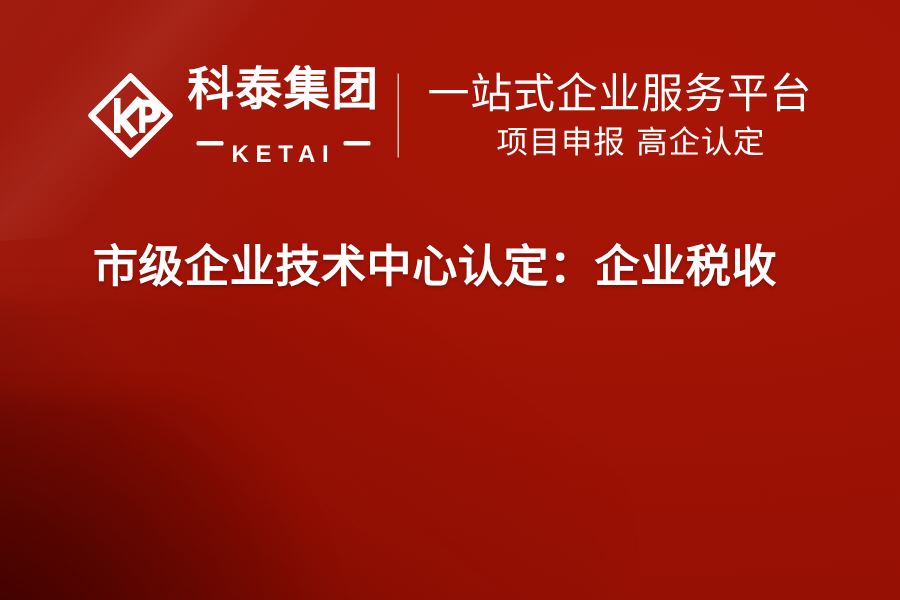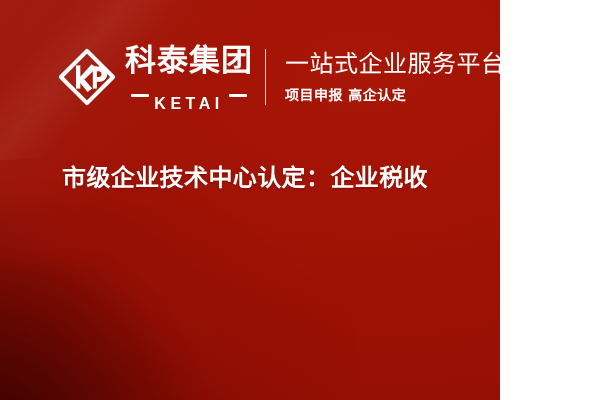--- a/index.html
+++ b/index.html
@@ -7,21 +7,21 @@
     margin: 0;
     padding: 0;
     background: #ffffff;
   }
   body {
     font-family: "Liberation Sans", "DejaVu Sans", sans-serif;
   }
 
   .banner {
     position: relative;
-    width: 500px;
+    width: 600px;
     height: 400px;
     overflow: hidden;
     background: #4d7c0f;
     box-sizing: border-box;
   }
 
   
   .bg-base {
     position: absolute;
     inset: 0;
@@ -162,50 +162,51 @@
 
   .tagline {
     margin-left: 19px;
     display: flex;
     flex-direction: column;
     justify-content: center;
   }
 
   .tagline-main {
     color: #ffffff;
-    font-size: 24px;
+    font-size: 28px;
     line-height: 34px;
     letter-spacing: 0.5px;
     white-space: nowrap;
     font-weight: 400;
     font-family: Liberation Serif, serif;
   }
 
   .tagline-sub {
     color: #ffffff;
-    font-size: 14px;
+    font-size: 21px;
     line-height: 26px;
     letter-spacing: 0.5px;
     white-space: nowrap;
-    font-weight: 700;
+    font-weight: 400;
     margin-top: 1px;
     font-family: "DejaVu Serif", "Liberation Serif", serif;
+    margin-left: 46px;
   }
 
   
   .title-block {
     position: absolute;
     left: 62px;
     top: 155px;
     width: 500px;
   }
 
   .title-line {
     color: #ffffff;
-    font-size: 24px;
+    font-size: 30px;
     line-height: 47px;
     font-weight: 700;
     letter-spacing: 0.4px;
     white-space: nowrap;
     font-family: "DejaVu Sans", "Liberation Sans", sans-serif;
     text-shadow: 0 1px 2px rgba(70, 3, 0, 0.30);
   }
 </style>
 </head>
 <body>

